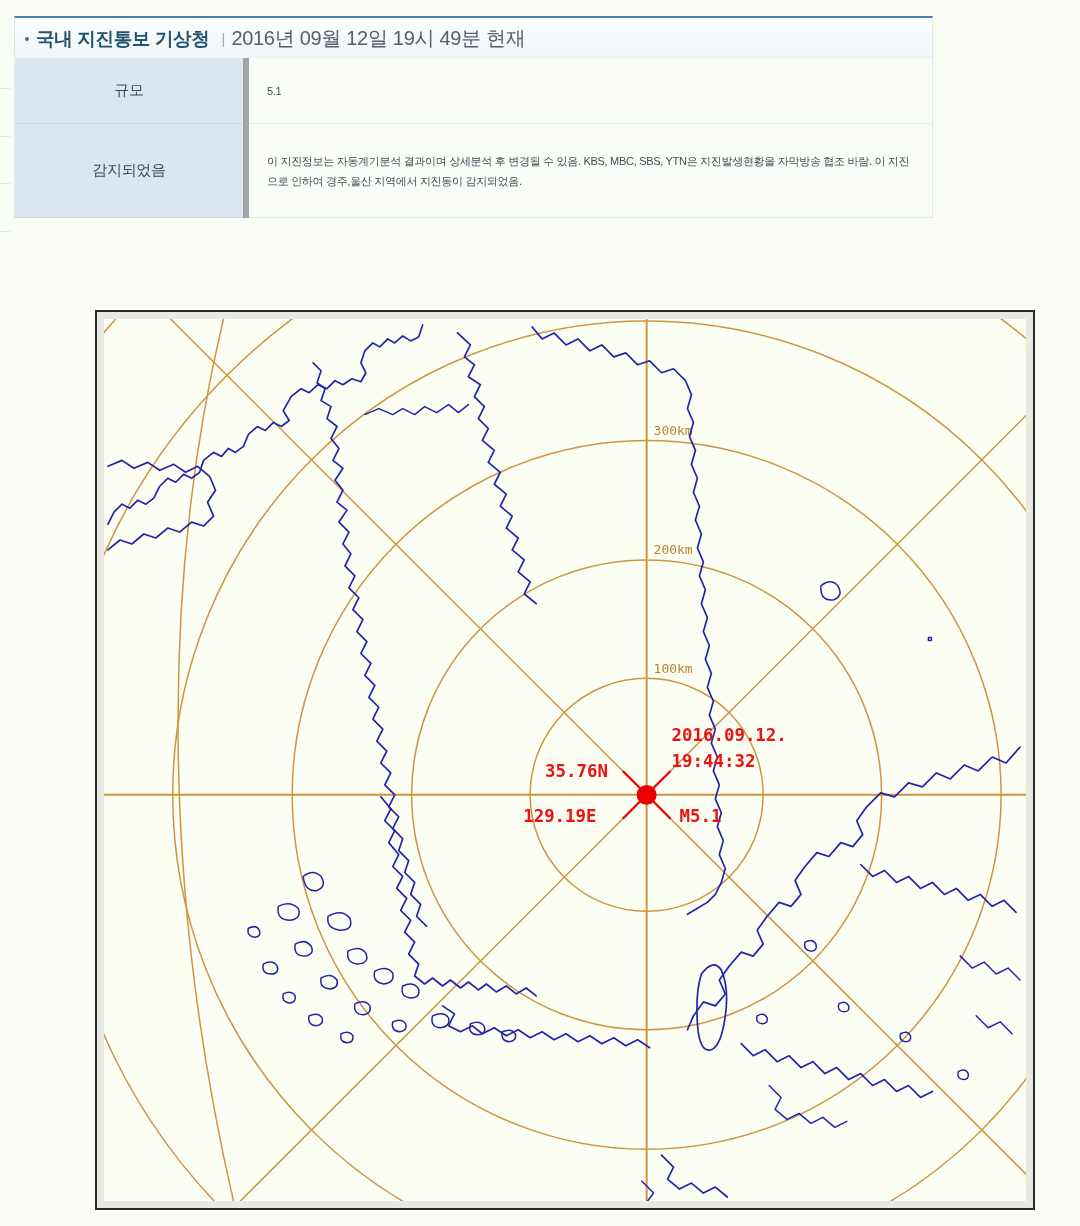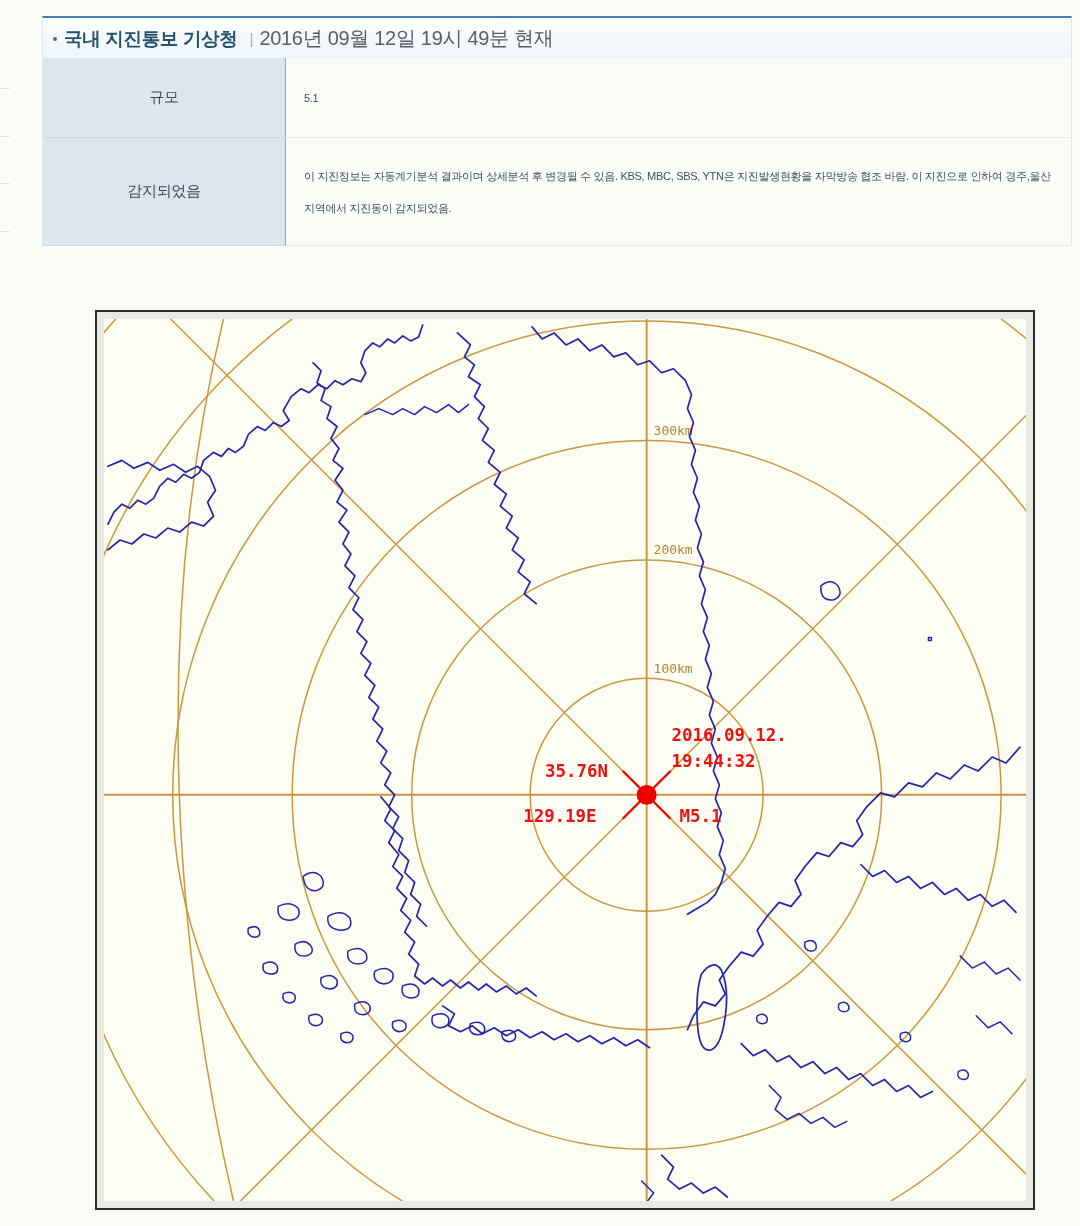--- a/index.html
+++ b/index.html
@@ -28,23 +28,23 @@
     left: 0;
     width: 10px;
     height: 1px;
     background: #dfe6ea;
     display: block;
   }
 
   
   .panel {
     position: absolute;
-    left: 42px;
+    left: 14px;
     top: 16px;
-    width: 1030px;
+    width: 919px;
   }
   .panel-header {
     height: 42px;
     box-sizing: border-box;
     border-top: 2px solid #4a7fb5;
     border-left: 1px solid #dfe6ea;
     border-right: 1px solid #dfe6ea;
     background: linear-gradient(to bottom, #fdfefe 0%, #f4f8fa 60%, #eef4f8 100%);
     display: flex;
     align-items: center;
@@ -82,45 +82,45 @@
     width: 100%;
     table-layout: fixed;
     border-left: 1px solid #e2e8ec;
     border-right: 1px solid #e2e8ec;
     border-bottom: 1px solid #e2e8ec;
   }
   table.quake th {
     width: 210px;
     background: #dce6ef;
     border-bottom: 1px solid #ccd9e4;
-    border-right: 1px solid #a3a3a3;
+    border-right: 6px solid #a3a3a3;
     color: #3c4a55;
     font-size: 15px;
     font-weight: normal;
     letter-spacing: -0.3px;
     text-align: center;
     vertical-align: middle;
-    padding: 16px;
+    padding: 9px;
   }
   table.quake td {
     background: #fafcf8;
     border-bottom: 1px solid #e6ebee;
     color: #434d55;
     font-size: 11px;
     letter-spacing: -0.3px;
     padding: 0 0 0 18px;
     vertical-align: middle;
   }
   tr.r-mag th, tr.r-mag td { height: 47px; }
   tr.r-time th, tr.r-time td { height: 47px; }
   tr.r-epi th, tr.r-epi td { height: 47px; }
   tr.r-note th, tr.r-note td { height: 75px; }
   tr.r-note td {
     padding: 0 16px 0 18px;
-    line-height: 32px;
+    line-height: 20px;
   }
 
   
   .map-outer {
     position: absolute;
     left: 95px;
     top: 310px;
     width: 940px;
     height: 900px;
     box-sizing: border-box;

